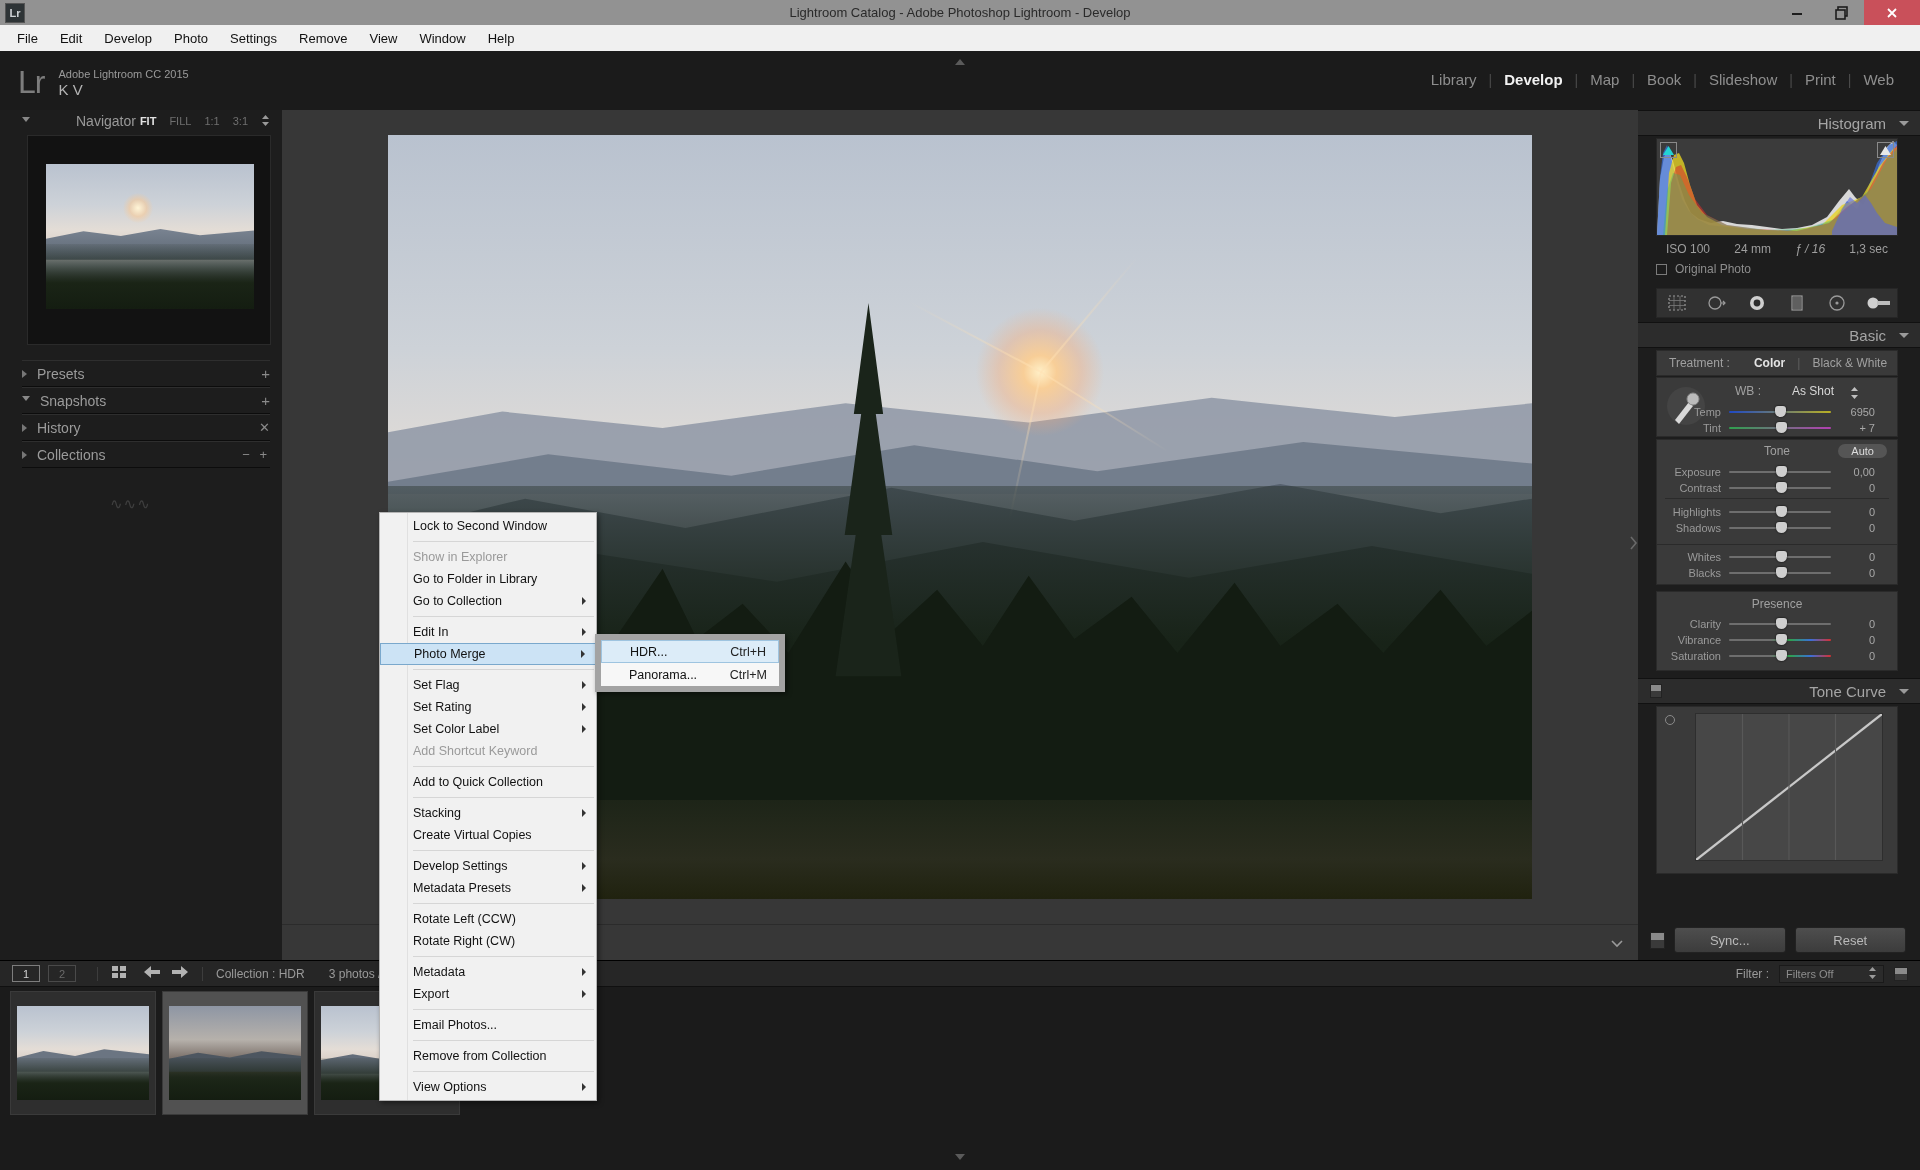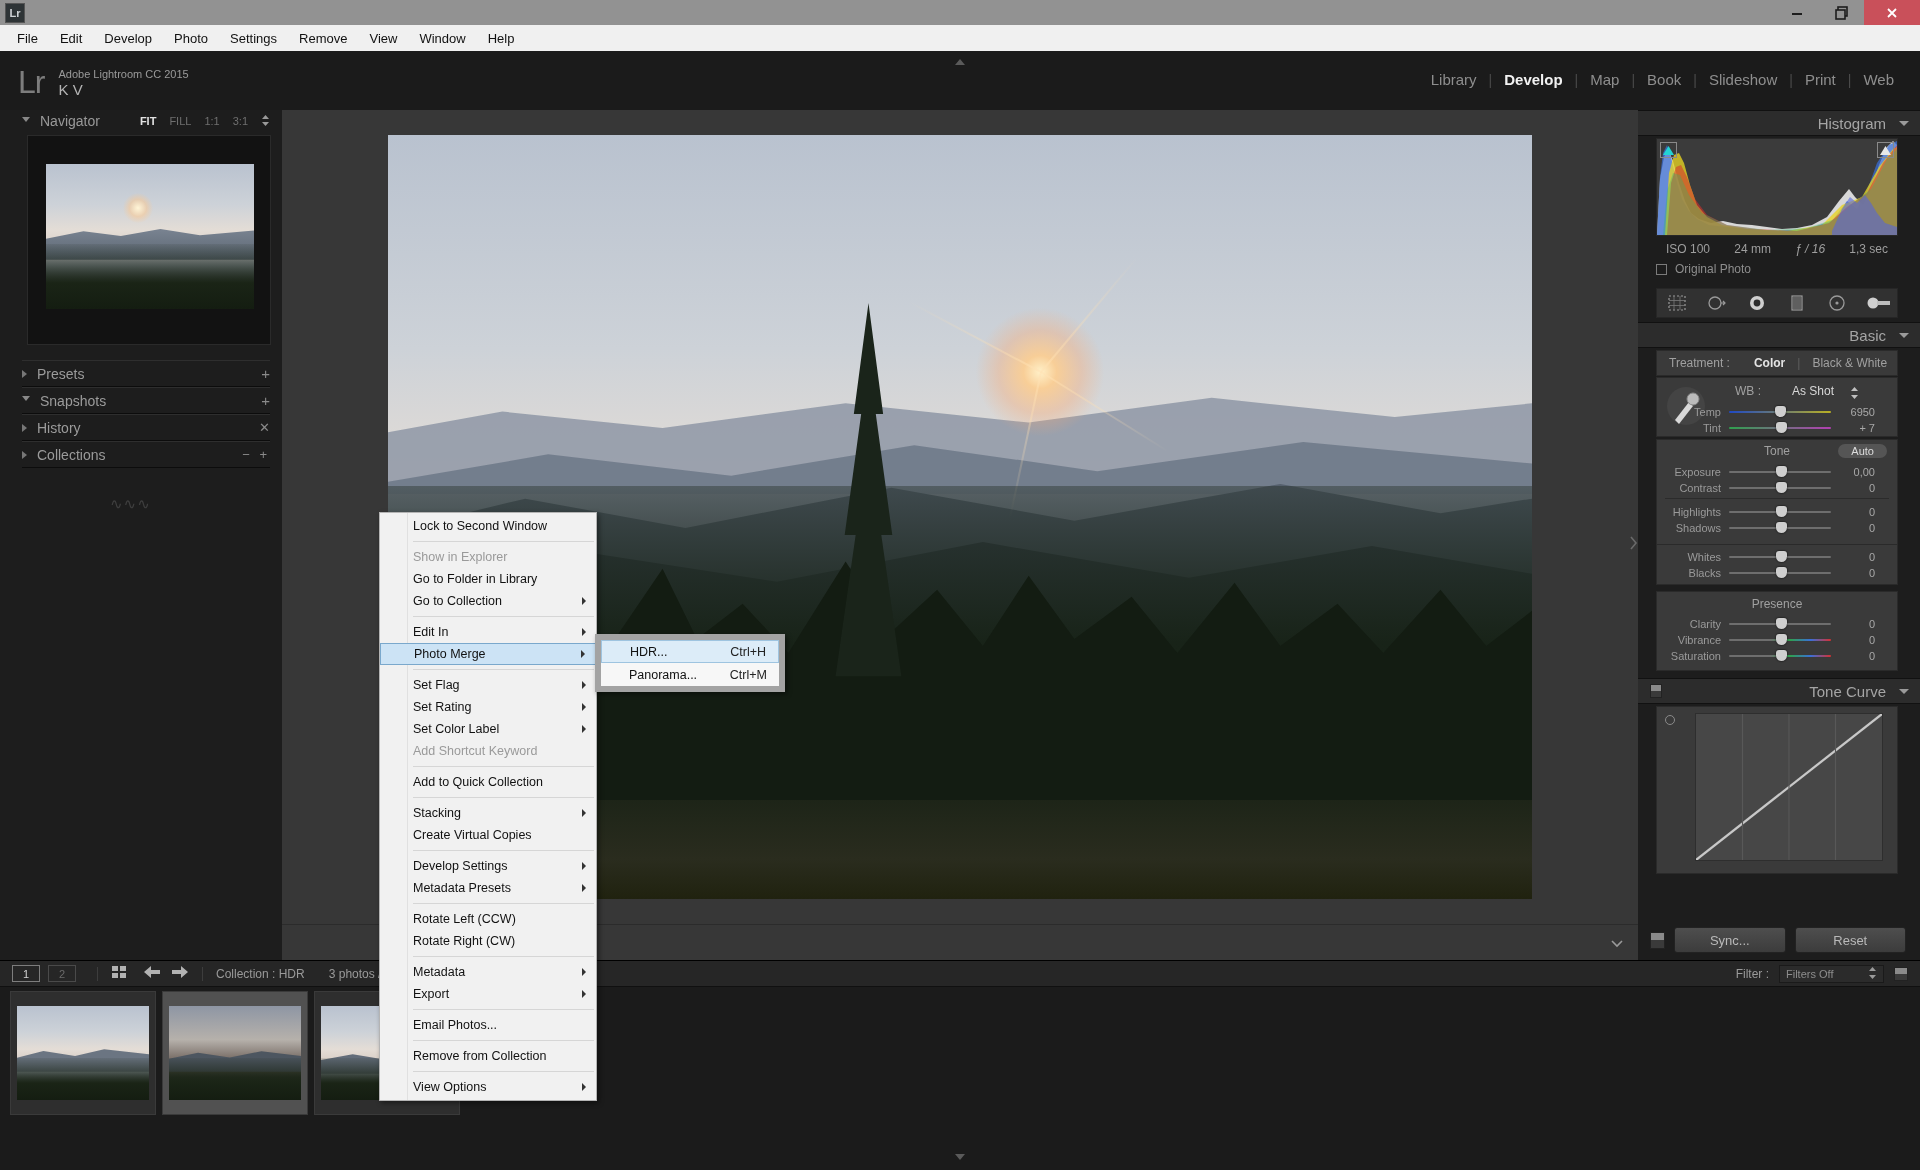--- a/index.html
+++ b/index.html
@@ -34,21 +34,21 @@
 
   
   #leftpanel { position:absolute; left:0; top:110px; width:282px; bottom:210px; background:#1d1d1d; }
   #rightpanel { position:absolute; right:0; top:110px; width:282px; bottom:210px; background:#1d1d1d; }
   #center { position:absolute; left:282px; right:282px; top:110px; bottom:210px; background:#373737; }
 
   .panel-hdr { height:26px; display:flex; align-items:center; background:#2c2c2c; border-top:1px solid #111; border-bottom:1px solid #111; padding:0 10px; }
   .panel-hdr.r { justify-content:flex-end; }
   .tri { width:0;height:0;border-left:5px solid #777;border-top:4px solid transparent;border-bottom:4px solid transparent; margin-right:10px;}
   .tri.open { border-left:4px solid transparent;border-right:4px solid transparent;border-top:5px solid #888; margin-right:10px;}
-  .panel-title { font-size:14px; color:#999; }
+  .panel-title { font-size:14px; color:#999;margin-left:36px; }
   .panel-title.big { font-size:15px; color:#a5a5a5; }
 
   
   #nav-hdr { position:absolute; left:22px; top:0px; right:12px; height:22px; display:flex; align-items:center; }
   #nav-zooms { margin-left:auto; display:flex; align-items:center; gap:13px; font-size:11px; color:#6f6f6f; }
   #nav-zooms .z.on { color:#e2e2e2; font-weight:bold; }
   #nav-img { position:absolute; left:27px; top:25px; width:244px; height:210px; background:#121212; border:1px solid #2a2a2a; }
   #nav-thumb { position:absolute; left:18px; top:28px; width:208px; height:145px; overflow:hidden; }
   .sky { position:absolute; inset:0; background:linear-gradient(180deg,#b9c2cf 0%,#cdd2d8 28%,#e4ddd6 46%,#d9cfc7 58%,#9aa3ae 70%,#6d7682 80%,#3e4a3c 92%,#27331f 100%); }
   .trees { position:absolute; left:0; right:0; bottom:0; height:45%; background:linear-gradient(180deg, rgba(30,40,28,0.1), #1a2416 60%, #141d11); }
@@ -115,20 +115,21 @@
   #submenu { position:absolute; left:595px; top:634px; width:190px; background:#f7f7f7; border:6px solid #a3a3a3; box-shadow:2px 2px 5px rgba(0,0,0,0.45); z-index:60; }
   .sm-item { height:23px; display:flex; align-items:center; font-size:12.5px; color:#111; padding-left:28px; padding-right:12px; }
   .sm-item.hl { background:#dcecf8; border:1px solid #9ec4e0; }
   .sm-key { margin-left:auto; color:#222; }
 </style>
 </head>
 <body>
 
 <div id="titlebar">
   <div id="app-icon">Lr</div>
+  <div id="title-text">Lightroom Catalog - Adobe Photoshop Lightroom - Develop</div>
   <div class="wbtn" id="win-min">
     <svg width="14" height="14" viewBox="0 0 14 14">
         <rect x="2" y="7" width="10" height="2" fill="#1d1d1d"></rect>
       </svg>
   </div>
   <div class="wbtn" id="win-max">
     <svg width="16" height="16" viewBox="0 0 16 16">
         <rect x="4" y="2" width="9" height="9" fill="none" stroke="#1d1d1d" stroke-width="1.6"></rect>
         <rect x="2" y="5" width="9" height="9" fill="#929292" stroke="#1d1d1d" stroke-width="1.6"></rect>
       </svg>

